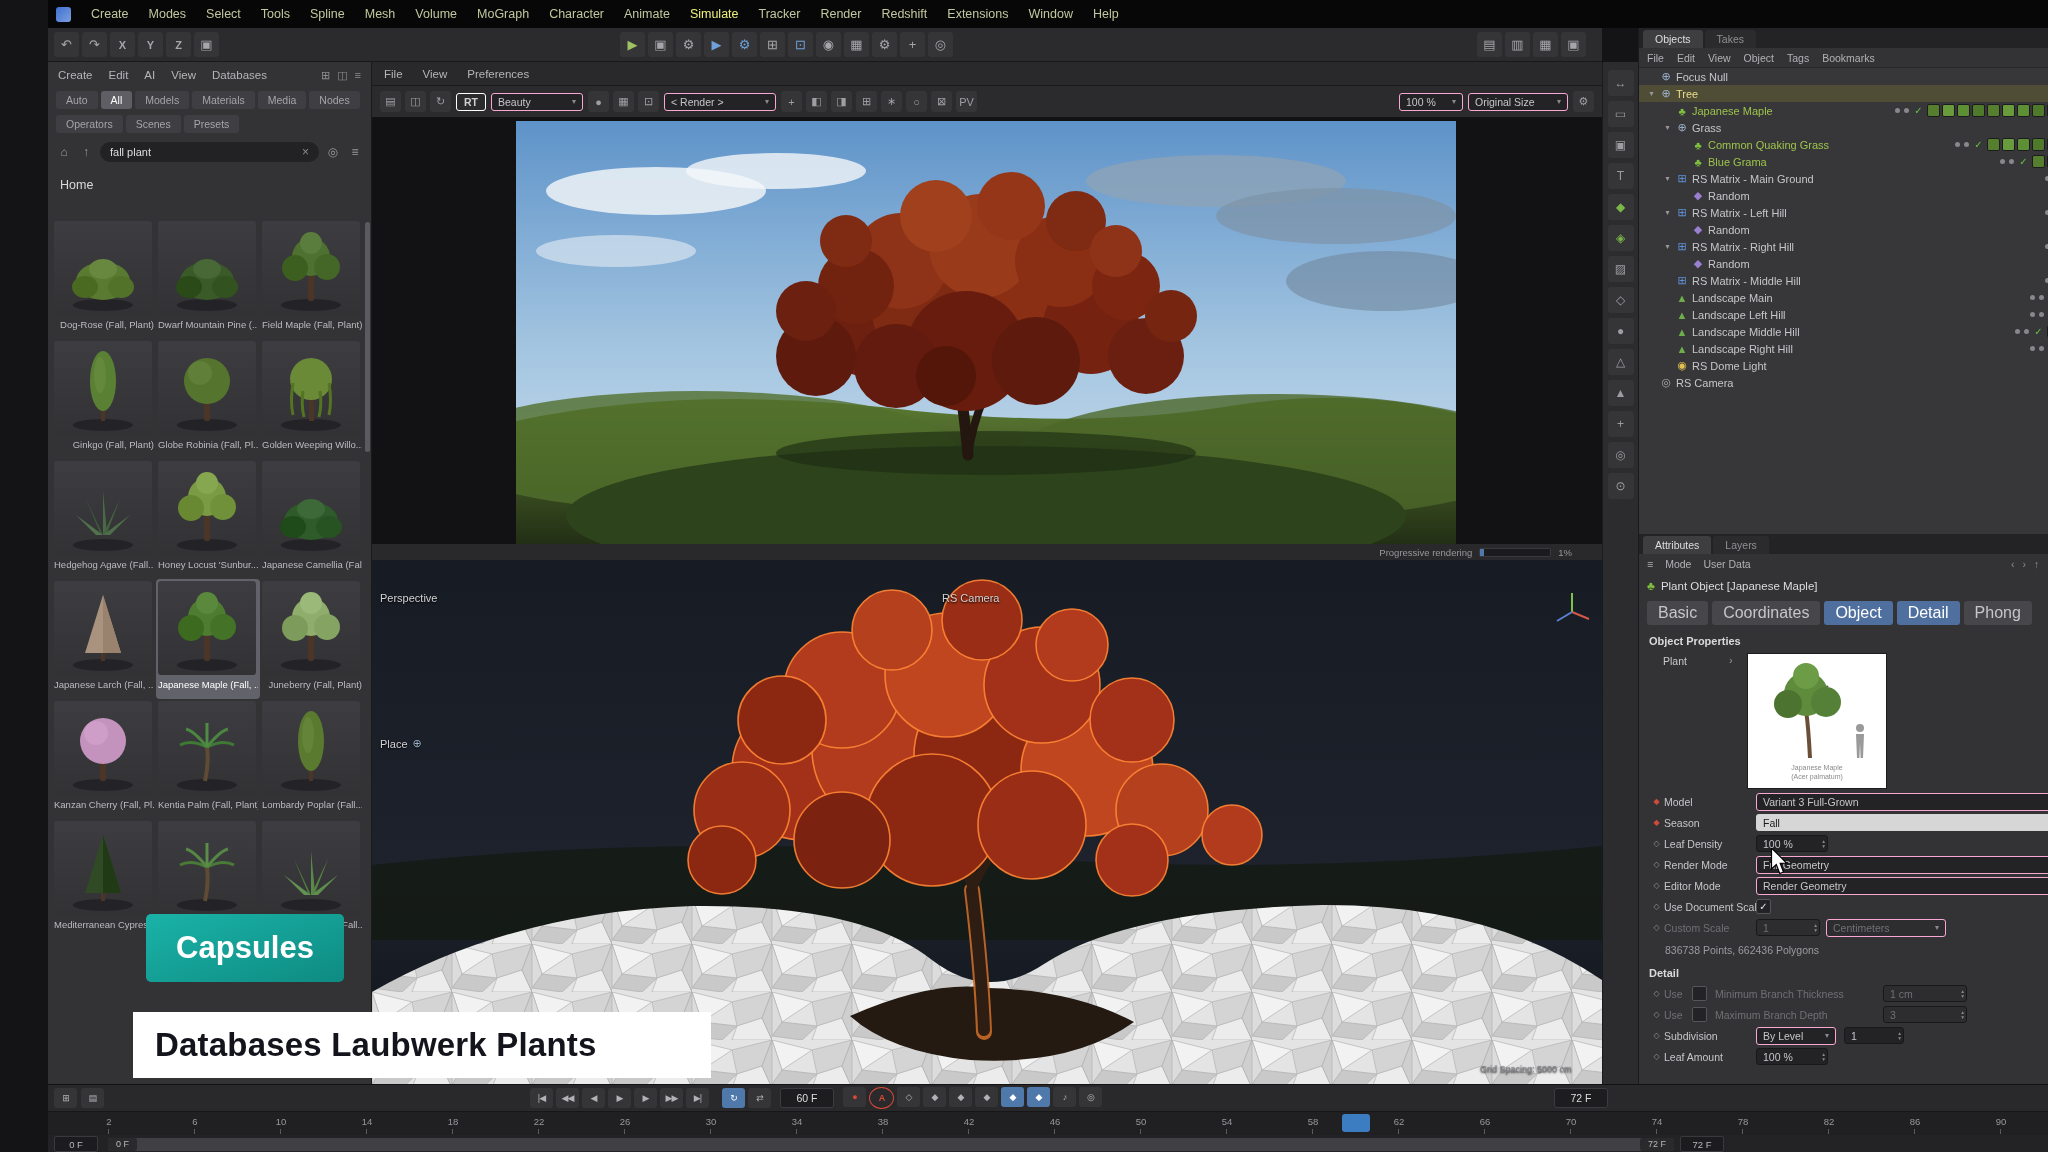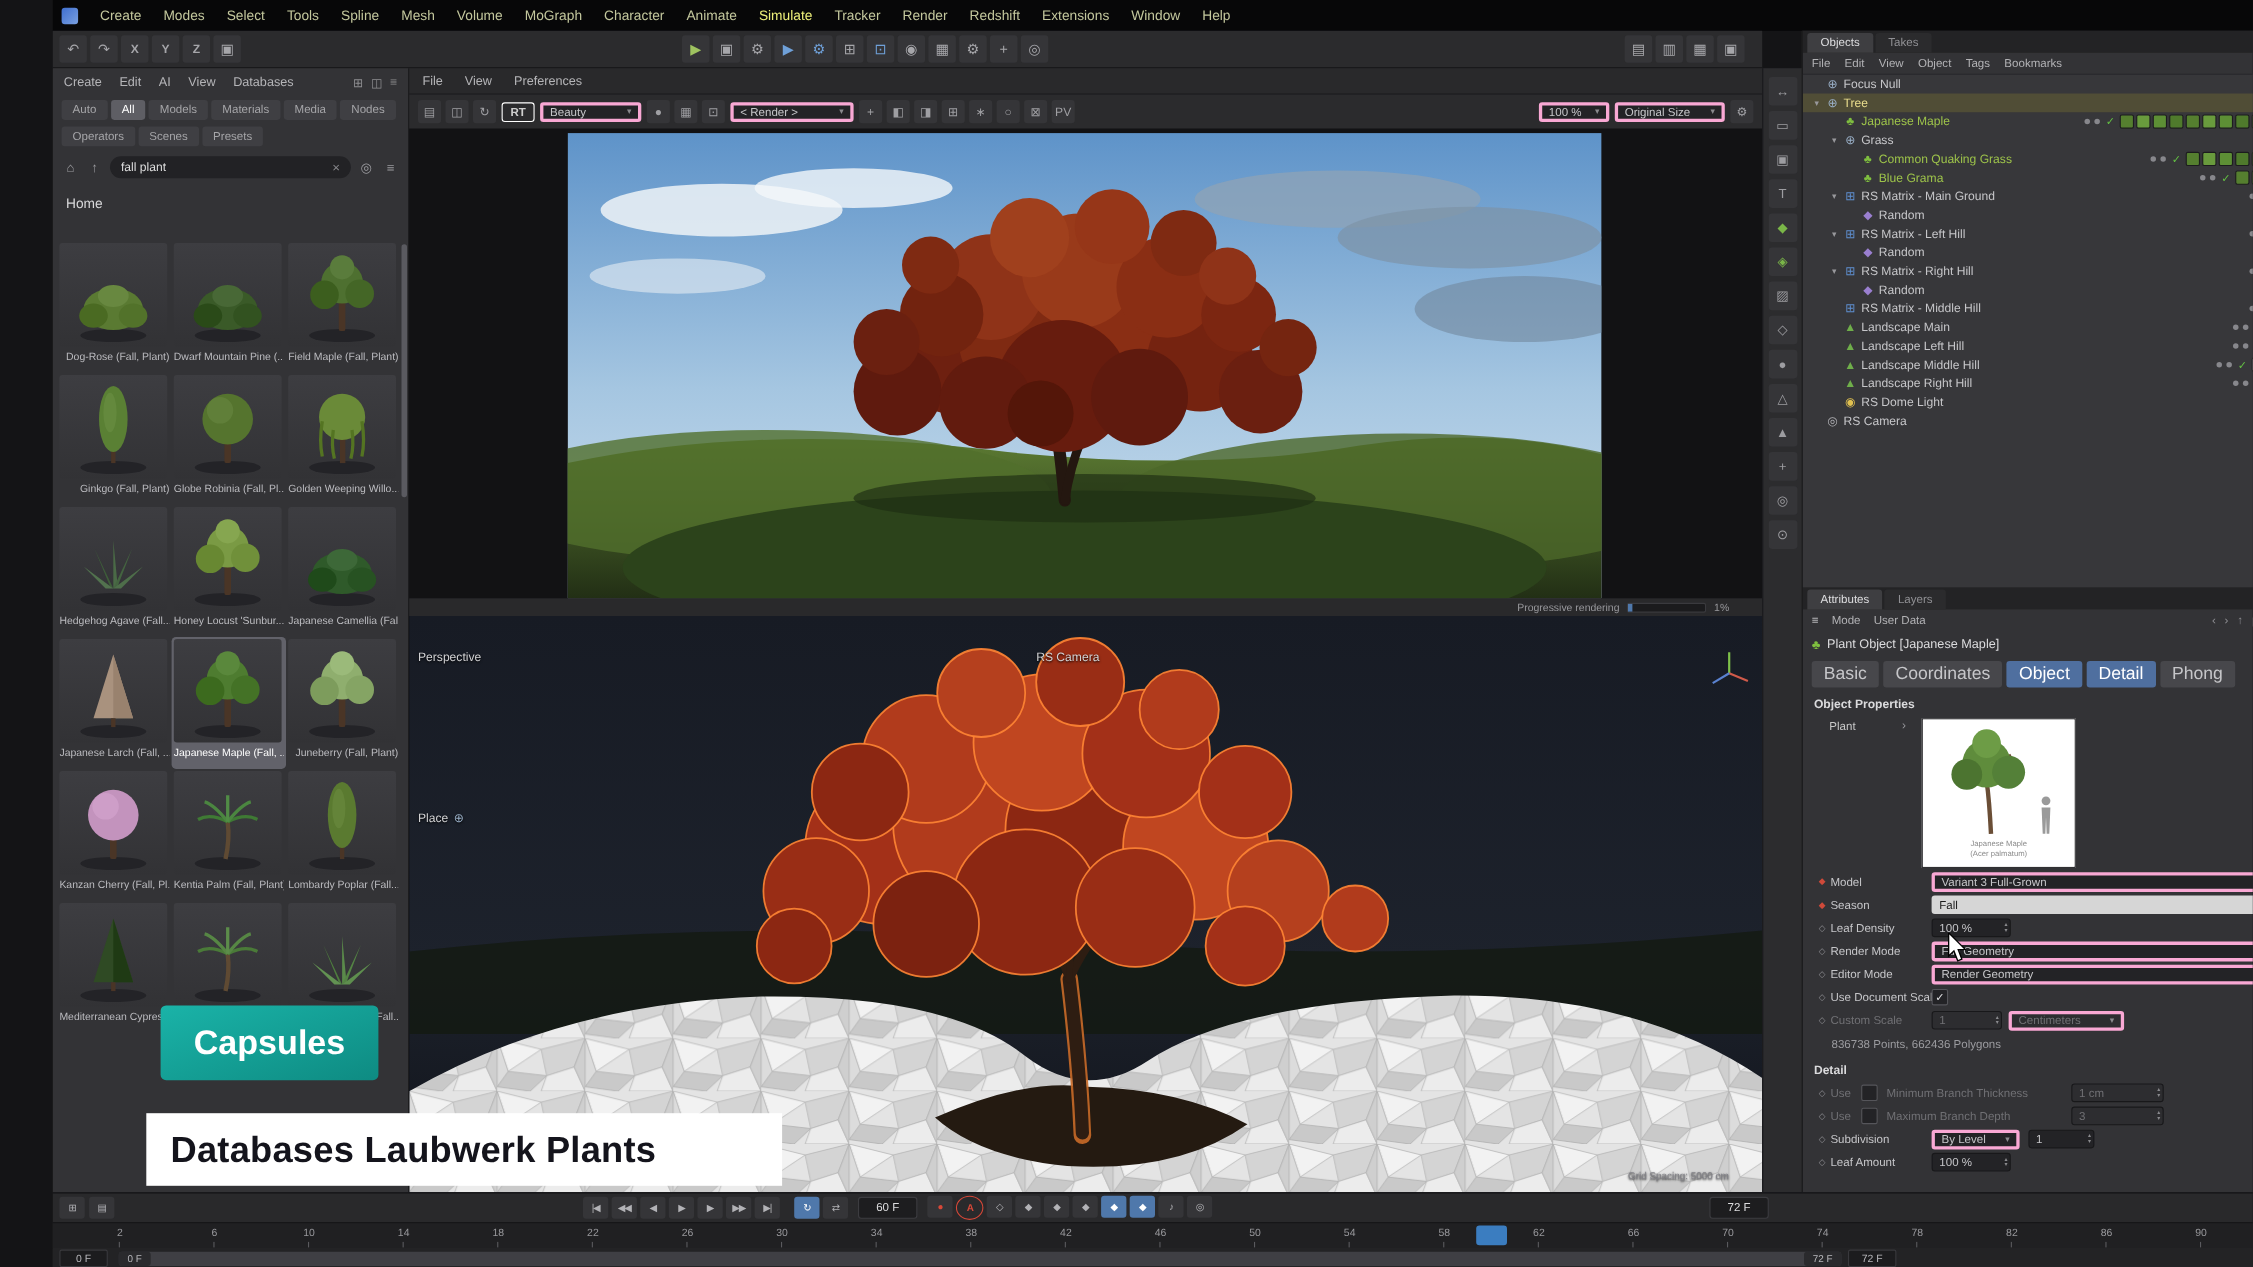--- a/index.html
+++ b/index.html
@@ -55,21 +55,21 @@
   
   #render-panel{position:absolute;left:324px;top:62px;width:1230px;height:498px;background:#1d1d1f;}
   .rv-menu{display:flex;gap:20px;align-items:center;height:23px;background:#29292b;
            border-bottom:1px solid #1a1a1c;padding-left:12px;font-size:11.5px;color:#b5b5b8;}
   .rv-toolbar{display:flex;align-items:center;height:31px;background:#2b2b2d;border-bottom:1px solid #161618;
               padding:0 8px;gap:5px;}
   .rv-icons{display:flex;gap:4px;}
   .rv-ic{width:21px;height:21px;border-radius:3px;background:#353538;color:#9f9fa3;font-size:11px;
          display:flex;align-items:center;justify-content:center;}
   .rt-btn{padding:2px 7px;border:1px solid #ffffff;border-radius:3px;font-size:10.5px;font-weight:bold;color:#cfcfcf;}
-  .dd{display:flex;align-items:center;height:18px;background:#232326;border:3px solid #f9a8d4;
+  .dd{display:flex;align-items:center;height:18px;background:#232326;border:1px solid #f9a8d4;
       border-radius:3px;padding:0 6px;font-size:10.5px;color:#c6c6c9;box-sizing:border-box;}
   .dd .car{margin-left:auto;font-size:8px;color:#8a8a8e;padding-left:6px;}
   .w88{width:92px;} .w110{width:112px;} .w64{width:64px;} .w100{width:100px;}
   .spacer{flex:1;}
   .rv-canvas{position:absolute;left:0;top:55px;width:1230px;height:427px;background:#121214;}
   .rv-image{position:absolute;left:144px;top:4px;width:940px;height:423px;}
   .rv-progress{position:absolute;left:0;top:482px;width:1230px;height:16px;background:#29292b;
                display:flex;align-items:center;justify-content:flex-end;gap:7px;padding-right:30px;
                font-size:9.5px;color:#98989c;box-sizing:border-box;}
   .pbar{width:70px;height:7px;background:#1b1b1d;border:1px solid #3a3a3e;border-radius:2px;}
@@ -133,21 +133,21 @@
   .amark{width:15px;font-size:8px;color:#8a8a8e;text-align:center;flex:none;}
   .amark.red{color:#cf4a3a;}
   .albl{width:92px;flex:none;white-space:nowrap;overflow:hidden;}
   .dd.wide{width:334px;}
   .light{width:334px;height:17px;background:#d6d6d6;border-radius:3px;color:#1b1b1b;font-size:10.5px;
          display:flex;align-items:center;padding:0 7px;box-sizing:border-box;}
   .spinb{display:flex;align-items:center;height:17px;background:#232326;border:1px solid #18181a;
          border-radius:3px;font-size:10.5px;color:#c6c6c9;padding:0 2px 0 6px;box-sizing:border-box;}
   .spinb .val{flex:1;}
   .spinb .arrs{display:flex;flex-direction:column;font-size:5.5px;color:#8a8a8e;line-height:5px;padding-left:4px;}
-  .w72{width:72px;} .w84{width:84px;} .w80{width:80px;} .w60{width:60px;} .w120{width:105px;} .w64f{width:64px;}
+  .w72{width:72px;} .w84{width:84px;} .w80{width:80px;} .w60{width:60px;} .w120{width:120px;} .w64f{width:64px;}
   .cb{width:13px;height:13px;background:#232326;border:1px solid #55555a;border-radius:2px;font-size:10px;
       color: #e6e6e8;display:flex;align-items:center;justify-content:center;flex:none;}
   .arow.disabled{color:#707074;}
   .arow.disabled .dd,.arow.disabled .spinb{color:#707074;background:#2d2d30;}
   .usel{width:28px;flex:none;}
   .albl2{width:168px;flex:none;margin-left:8px;white-space:nowrap;}
   .am-stats{font-size:10.5px;color:#9b9b9f;padding:6px 0 4px 26px;}
 
   
   #timeline{position:absolute;left:0;top:1084px;width:2048px;height:68px;background:#29292b;border-top:1px solid #121214;box-sizing:border-box;}

